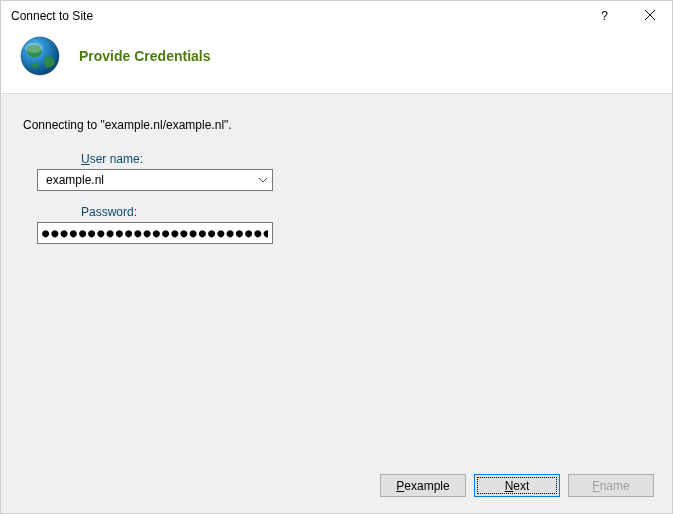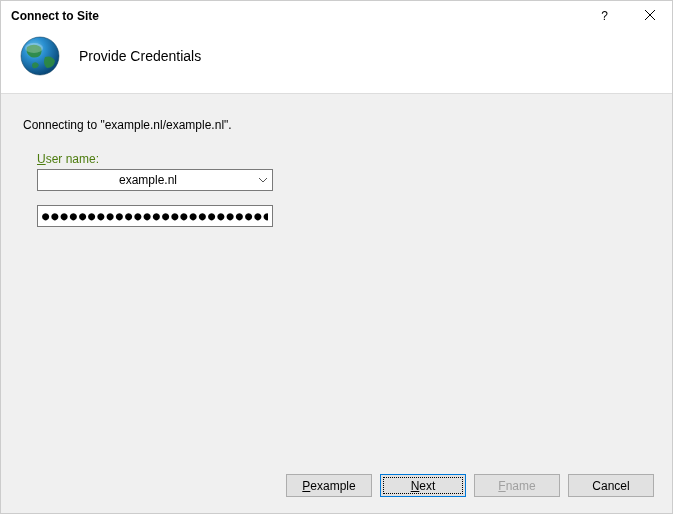--- a/index.html
+++ b/index.html
@@ -1,31 +1,31 @@
 <!DOCTYPE html>
 <html><head>
   <meta charset="utf-8">
   <style>
     * { box-sizing: border-box; margin: 0; padding: 0; font-family: "Segoe UI", Tahoma, sans-serif; font-size: 12px; }
     body { background: #fff; width: 673px; height: 514px; overflow: hidden; border: 1px solid #ccc; }
     .titlebar { display: flex; align-items: center; height: 30px; padding: 0 0 0 10px; background: #fff; }
-    .titlebar-title { flex: 1; color: #000; font-weight: bold; }
+    .titlebar-title { flex: 1; color: #000; }
     .titlebar-btn { width: 45px; height: 30px; display: flex; align-items: center; justify-content: center; color: #000; cursor: pointer; }
     .header { display: flex; align-items: center; padding: 4px 18px 16px 18px; border-bottom: 1px solid #ddd; }
     .globe { width: 42px; height: 42px; margin-right: 18px; }
-    .header-title { font-weight: normal; font-size: 14px; color: #000000; }
+    .header-title { font-weight: bold; font-size: 14px; color: #4d7c0f; }
     .wrapper { background: #f0f0f0; height: calc(514px - 30px); display: flex; flex-direction: column; }
     .header-area { background: #fff; }
     .main-area { flex: 1; padding: 24px 22px; background: #f0f0f0; }
     .connecting-text { color: #000; margin-bottom: 20px; }
     .form-group { margin-left: 14px; margin-bottom: 14px; }
-    .form-label { color: #4d7c0f; display: block; margin-bottom: 3px; }
+    .form-label { color: #0c4a6e; display: block; margin-bottom: 3px; margin-left: 44px; }
     .form-label .underline { text-decoration: underline; }
     .combo-wrap { position: relative; width: 236px; }
-    .combo-input { width: 100%; height: 22px; border: 1px solid #7a7a7a; padding: 2px 22px 2px 8px; background: #fff; outline: none; text-align: center; }
+    .combo-input { width: 100%; height: 22px; border: 1px solid #7a7a7a; padding: 2px 22px 2px 8px; background: #fff; outline: none; }
     .combo-arrow { position: absolute; right: 1px; top: 1px; bottom: 1px; width: 18px; display: flex; align-items: center; justify-content: center; pointer-events: none; }
     .pwd-input { width: 236px; height: 22px; border: 1px solid #7a7a7a; padding: 2px 4px; background: #fff; letter-spacing: 2px; font-family: monospace; outline: none; }
     .footer { padding: 12px 18px 18px; display: flex; justify-content: flex-end; gap: 8px; background: #f0f0f0; }
     .btn { width: 86px; height: 23px; border: 1px solid #adadad; background: #e1e1e1; color: #000; cursor: pointer; display: inline-flex; align-items: center; justify-content: center; }
     .btn.default { border: 1px solid #0078d7; outline: 1px dotted #000; outline-offset: -4px; }
     .btn.disabled { color: #a0a0a0; cursor: default; background: #e1e1e1; }
     .btn .underline { text-decoration: underline; }
   </style>
 </head>
 <body>
@@ -76,34 +76,32 @@
         <input class="combo-input" type="text" value="example.nl" style="">
         <span class="combo-arrow">
           <svg width="8" height="5" viewBox="0 0 8 5">
               <path d="M0 0 L4 4 L8 0" stroke="#555" stroke-width="1" fill="none"></path>
             </svg>
         </span>
       </div>
     </div>
 
     <div class="form-group">
+      <label class="form-label">Password:</label>
       <input class="pwd-input" type="text" readonly="" value="●●●●●●●●●●●●●●●●●●●●●●●●●●" style="">
     </div>
   </div>
 
   <div class="footer">
     <button class="btn">
         <span class="underline">P</span>
         <span>example</span>
       </button>
     <button class="btn default">
         <span class="underline">N</span>
         <span>ext</span>
       </button>
     <button class="btn disabled">
         <span class="underline">F</span>
         <span>name</span>
       </button>
-    <button class="btn">
-        <span>Cancel</span>
-      </button>
   </div>
 </div>
 
 </body></html>

